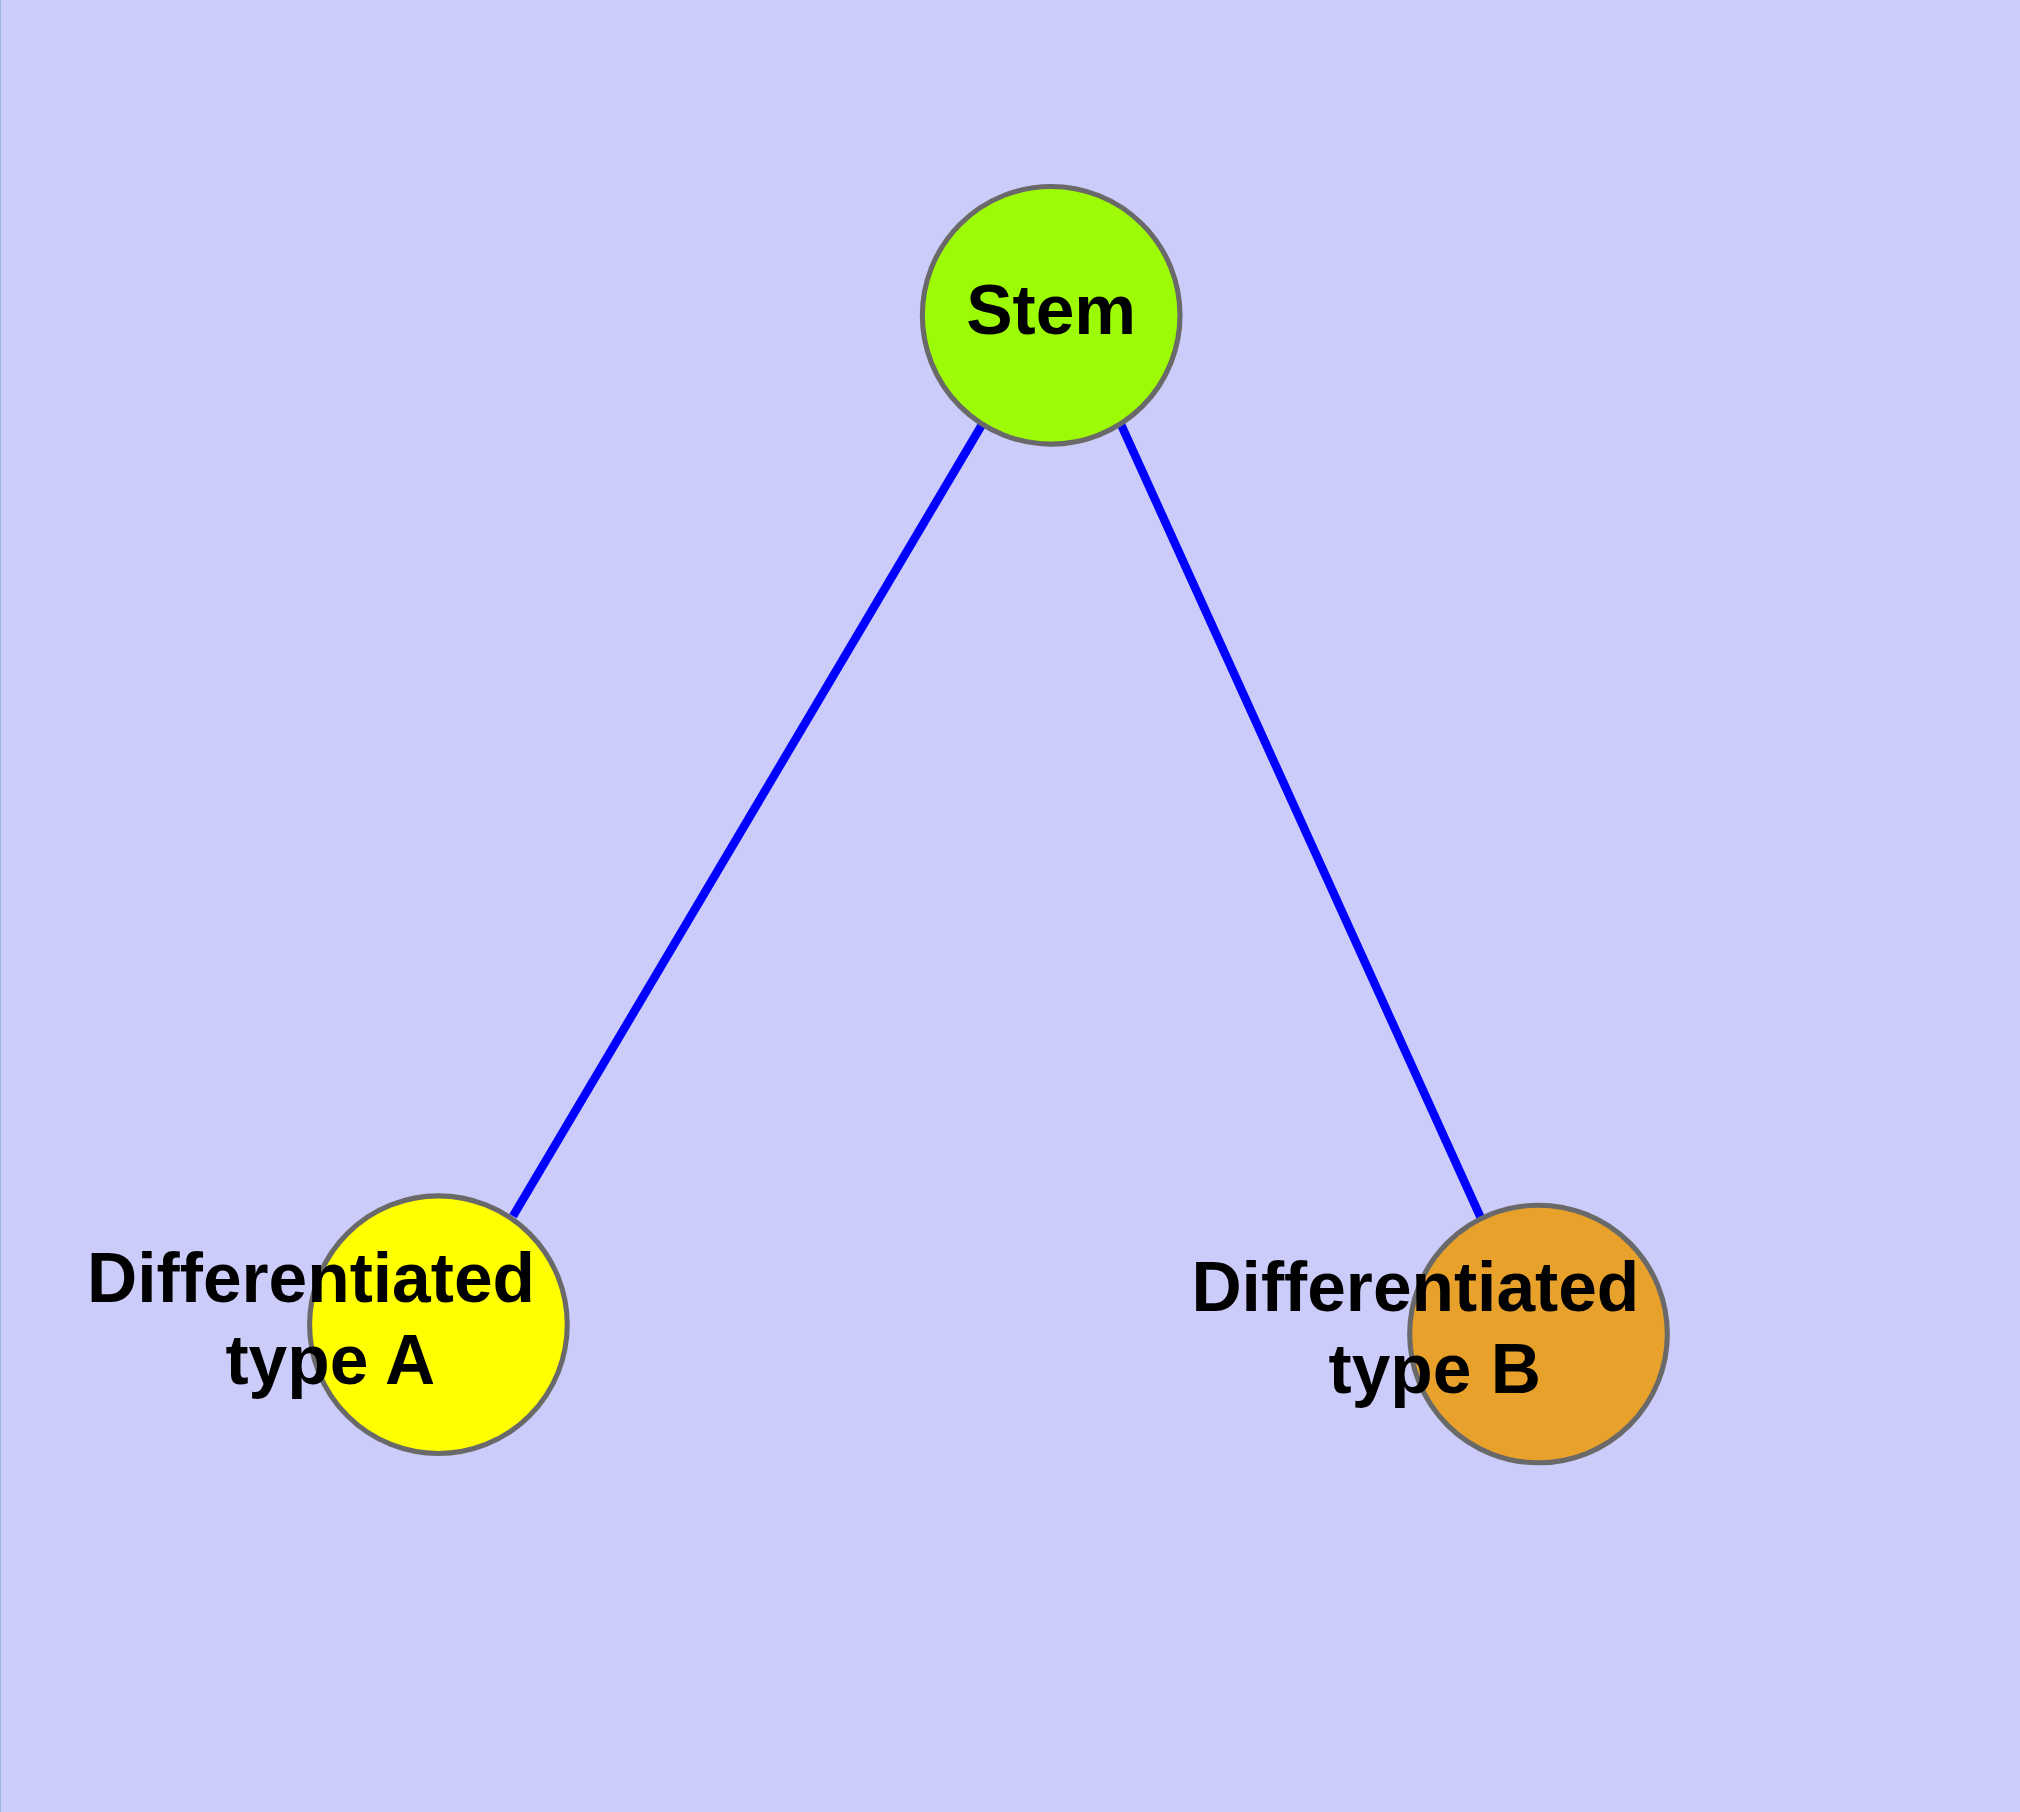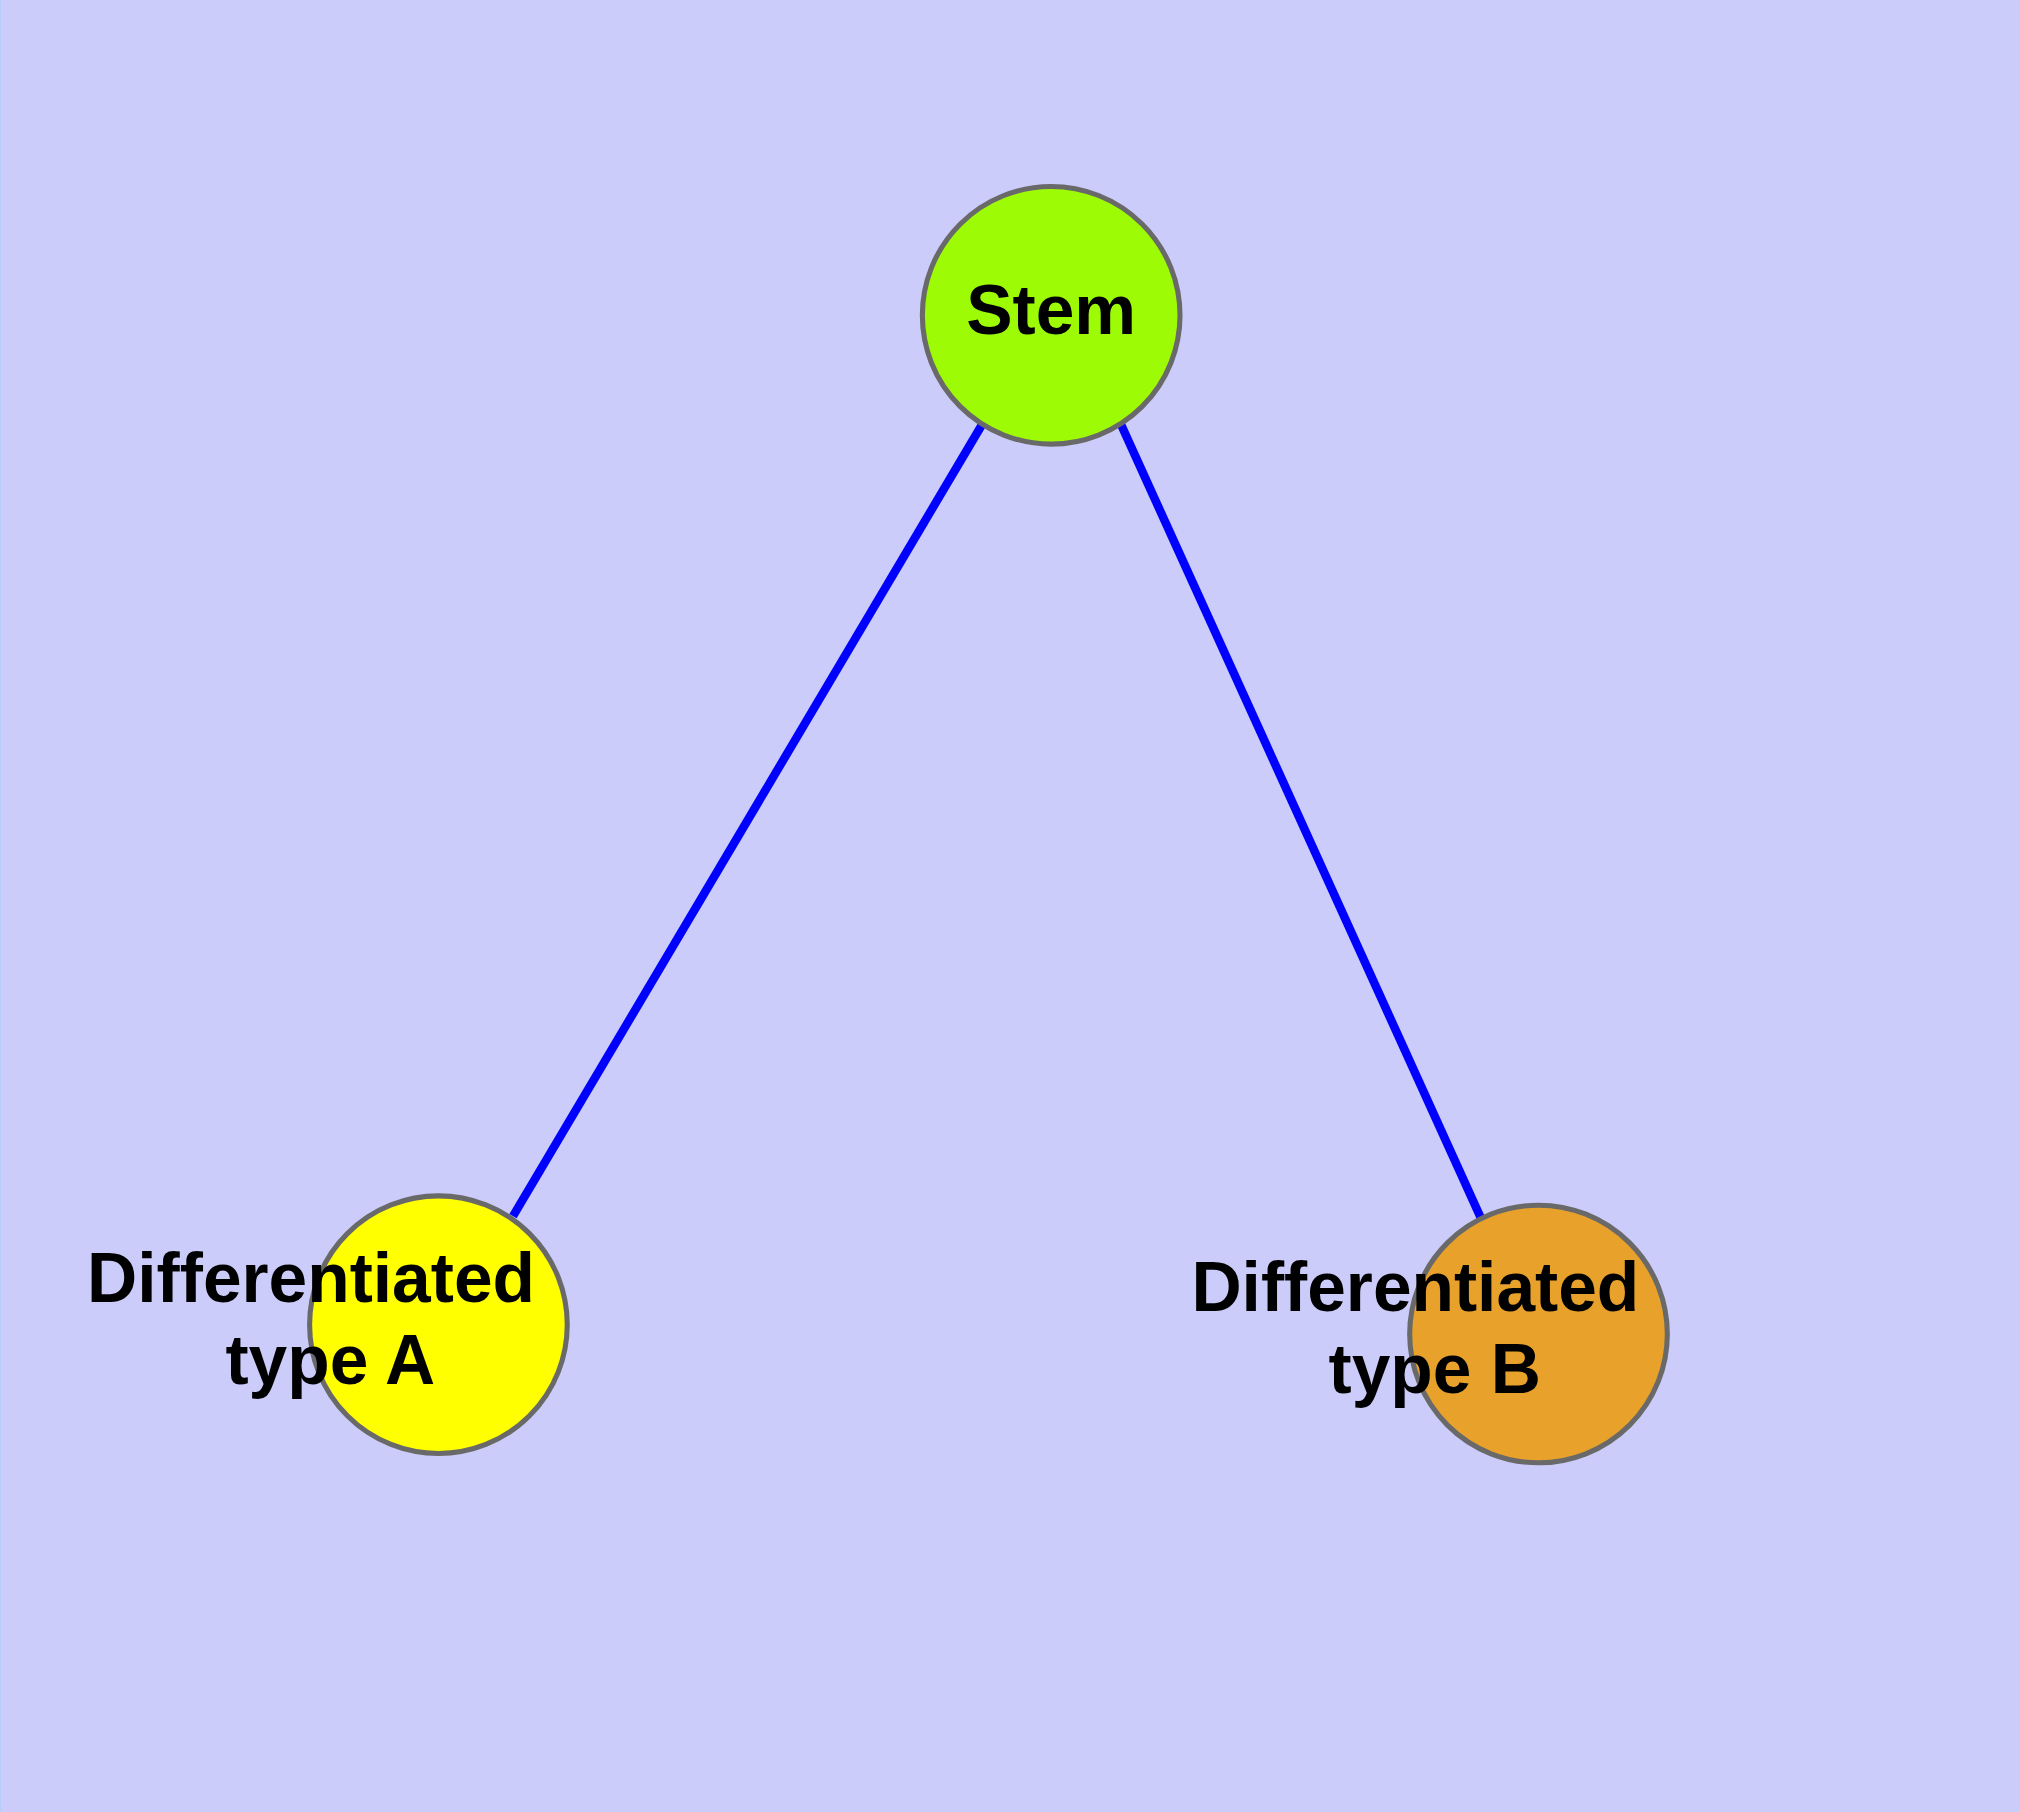--- a/index.html
+++ b/index.html
@@ -5,21 +5,21 @@
   html, body {
     margin: 0;
     padding: 0;
     background: #ffffff;
   }
   #canvas {
     position: relative;
     width: 2021px;
     height: 1812px;
     overflow: hidden;
-    background: #7dd3fc;
+    background: #0f766e;
     font-family: "Liberation Sans", sans-serif;
   }
   #graph-svg {
     position: absolute;
     left: 0;
     top: 0;
     width: 2021px;
     height: 1812px;
     display: block;
   }

